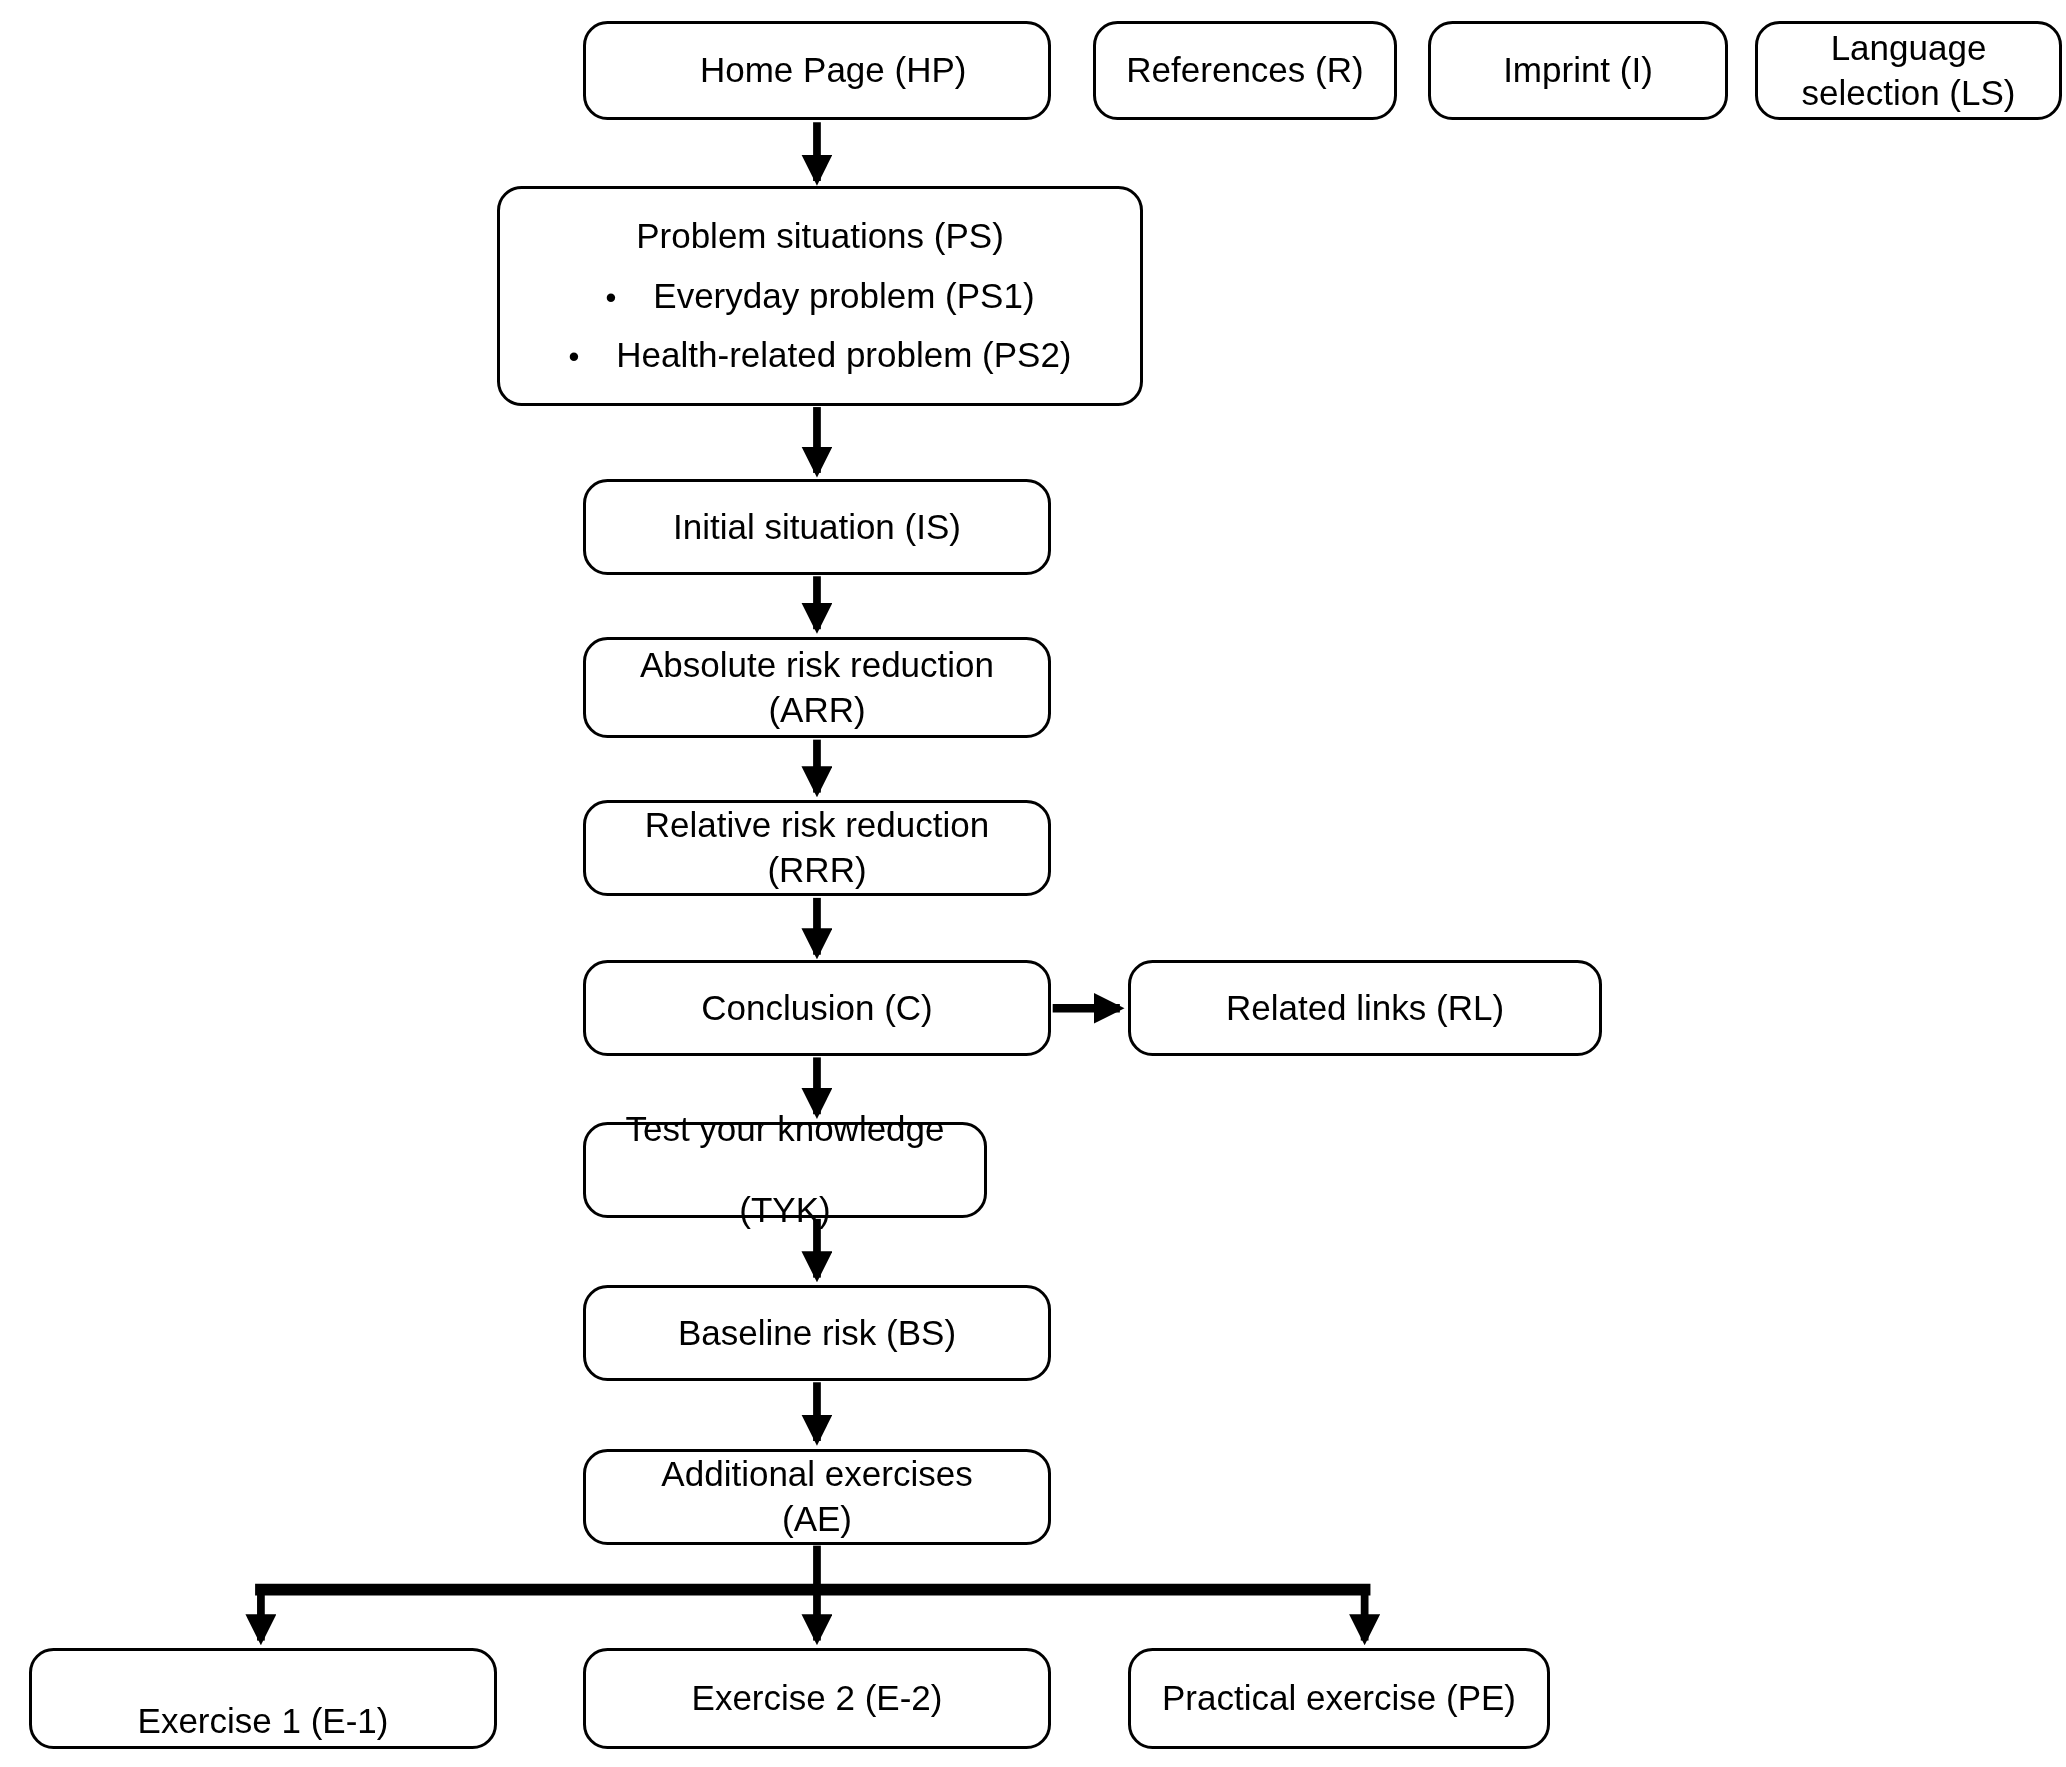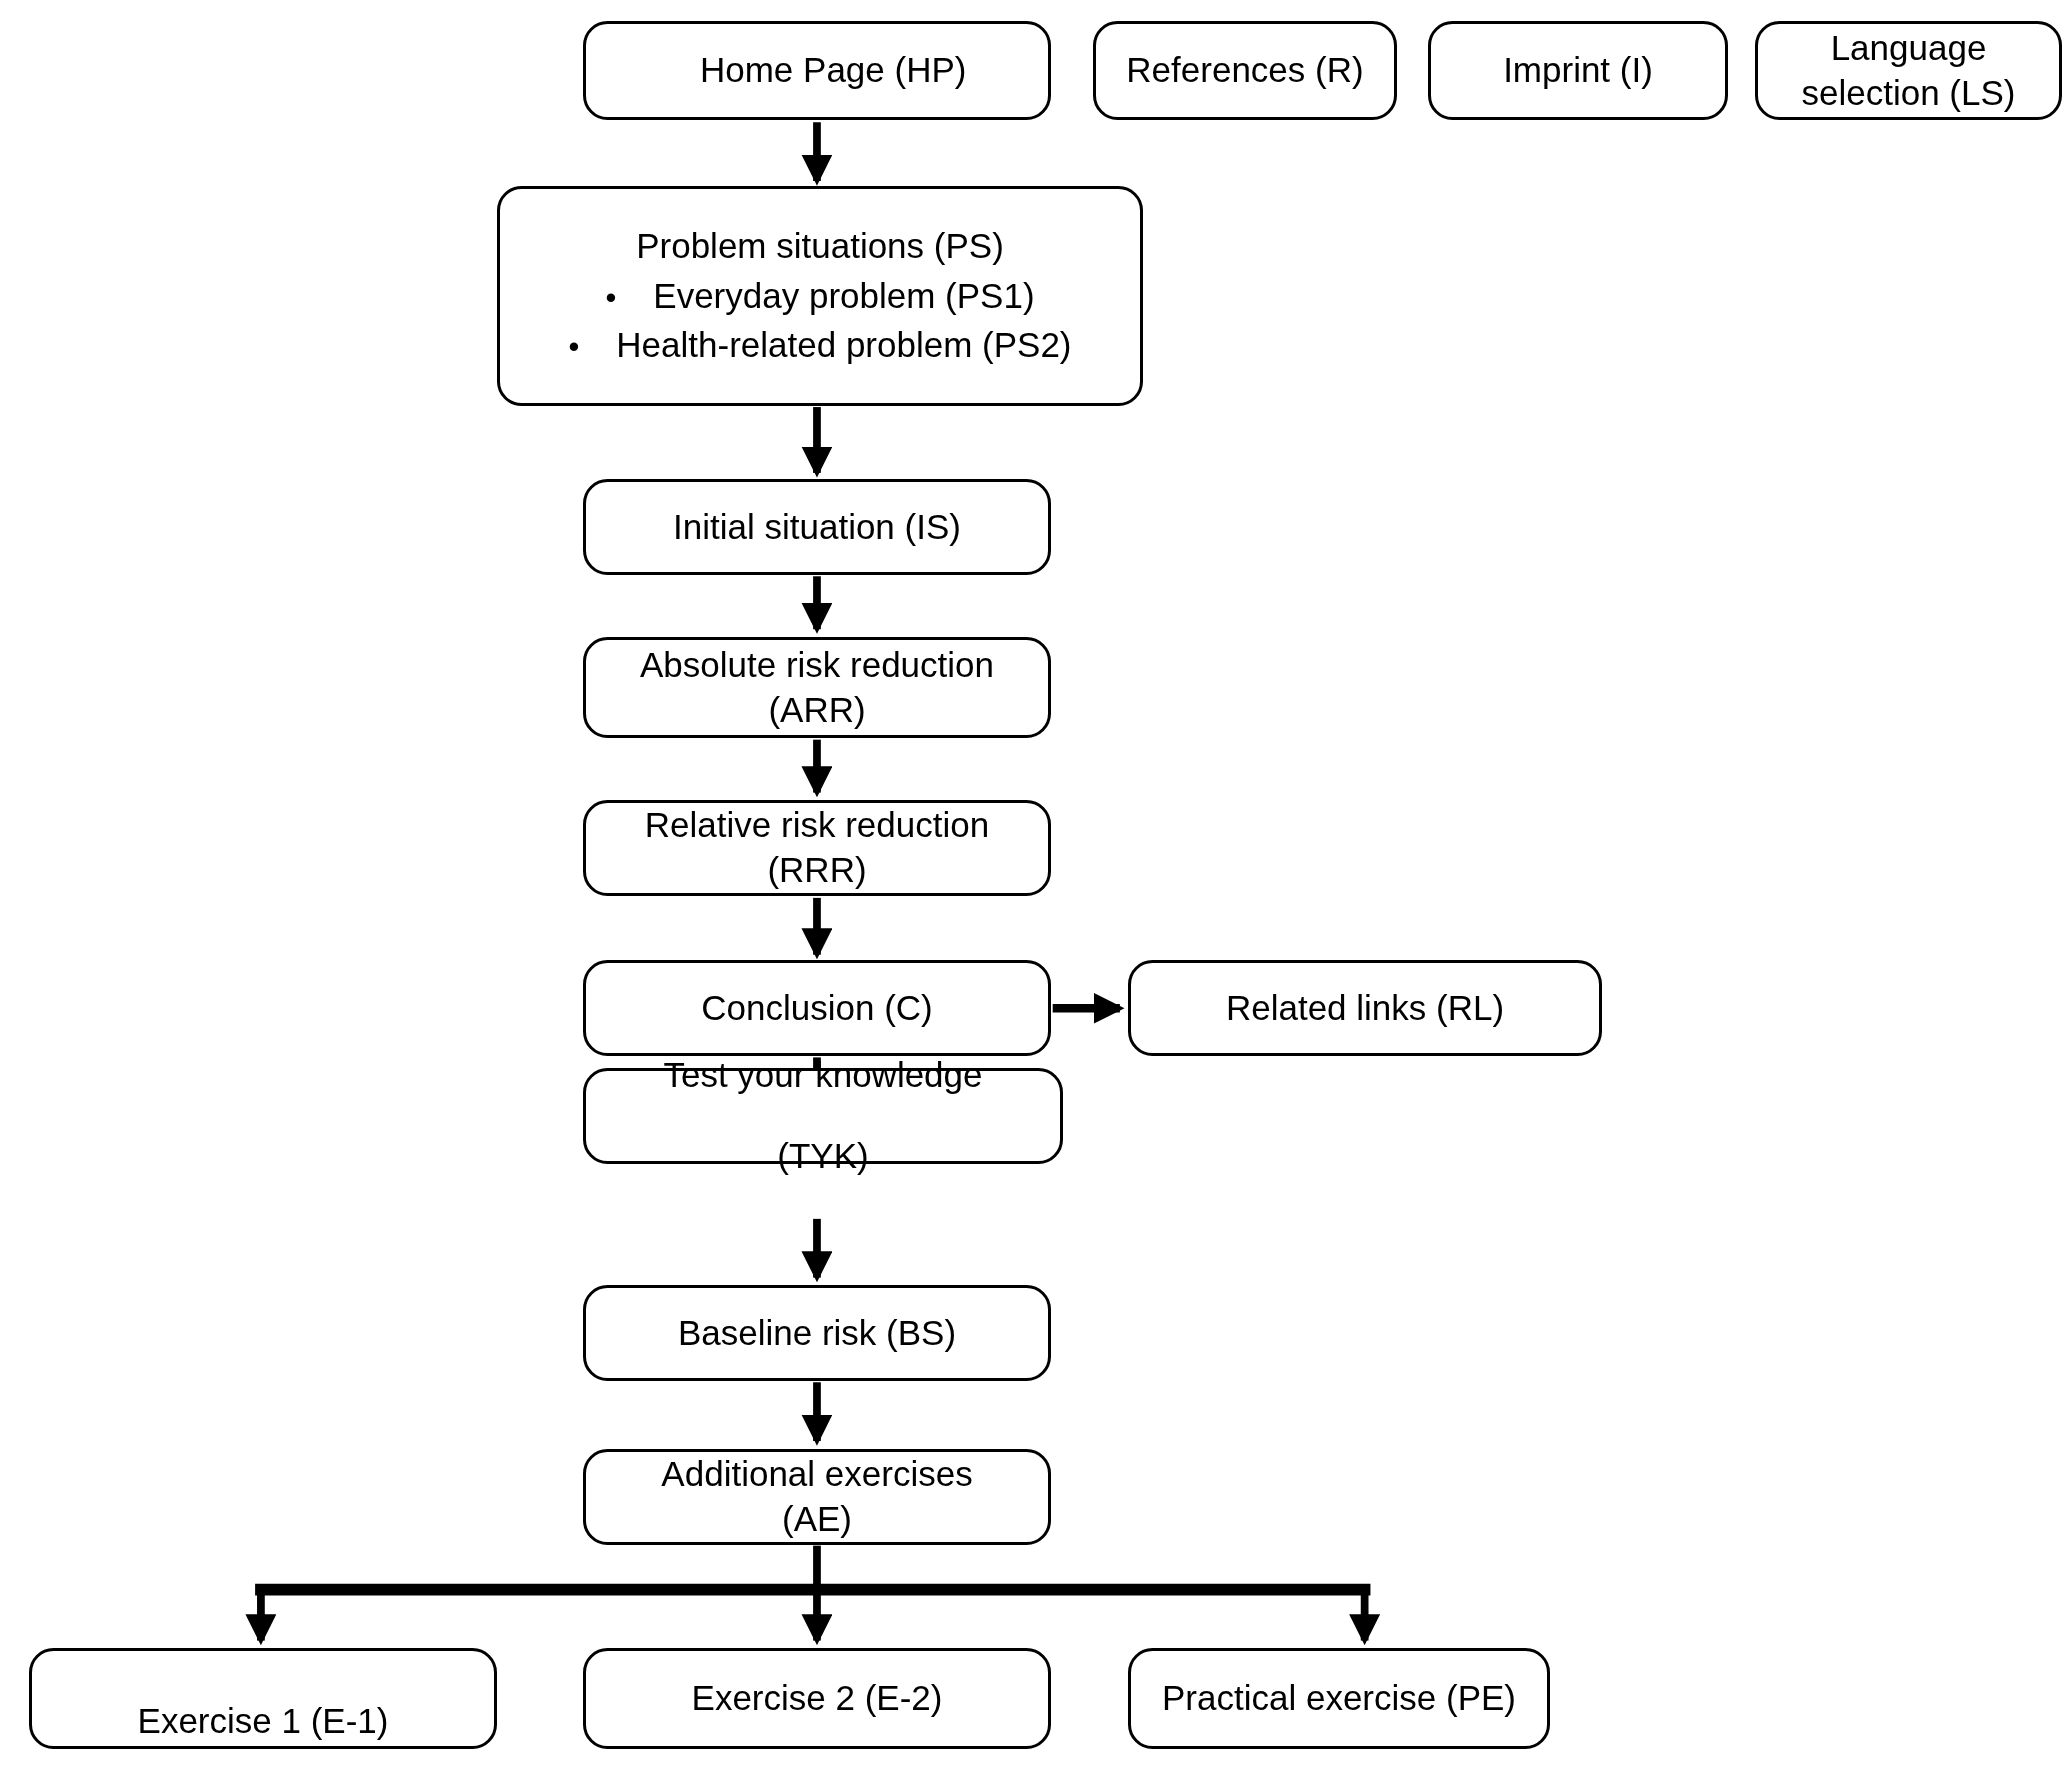--- a/index.html
+++ b/index.html
@@ -35,21 +35,21 @@
     align-items: center;
     justify-content: center;
     text-align: center;
     font-size: 35px;
     line-height: 1.28;
     padding: 2.6px 11.6px;
   }
   .node .line { display: block; }
   .node-ps {
     justify-content: center;
-    gap: 5px;
+    gap: 15px;
     padding: 9px 15.5px;
   }
   .ps-title {
     display: block;
   }
   .ps-bullet {
     display: flex;
     flex-direction: row;
     align-items: baseline;
     justify-content: center;
@@ -125,21 +125,21 @@
   </div>
 
   <div class="node" style="left:583px; top:960px; width:468px; height:96px;">
     <span class="line">Conclusion (C)</span>
   </div>
 
   <div class="node" style="left:1128px; top:960px; width:474px; height:96px;">
     <span class="line">Related links (RL)</span>
   </div>
 
-  <div class="node" style="left:583px; top:1068px; width:480px; height:96px;gap:36px;">
+  <div class="node" style="left:583px; top:1122px; width:404px; height:96px;gap:36px;">
     <span class="line">Test your knowledge</span>
     <span class="line">(TYK)</span>
   </div>
 
   <div class="node" style="left:583px; top:1285px; width:468px; height:96px;">
     <span class="line">Baseline risk (BS)</span>
   </div>
 
   <div class="node" style="left:583px; top:1449px; width:468px; height:96px;">
     <span class="line">Additional exercises</span>

